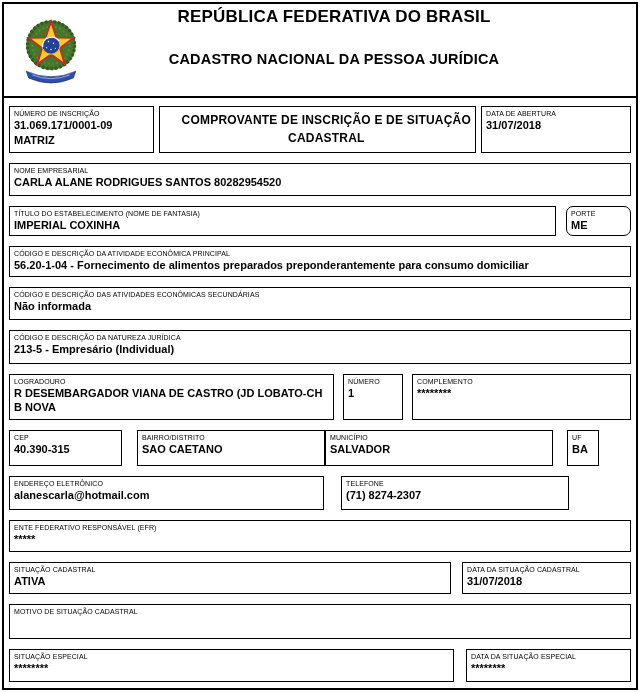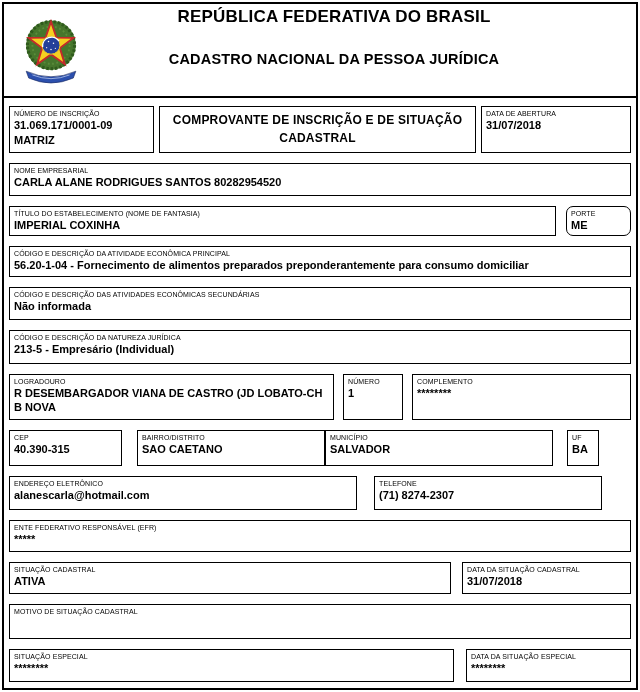--- a/index.html
+++ b/index.html
@@ -49,21 +49,21 @@
   }
   .label { font-size:7px; line-height:1.3; letter-spacing:0.1px; white-space:nowrap; }
   .value { font-size:11px; font-weight:bold; line-height:1.25; margin-top:1px; }
   .grow { flex:1 1 auto; }
 
   
   .r1 .box { min-height:47px; }
   .r1 .w-num   { width:145px; }
   .r1 .doc-title-box {
     flex:1 1 auto; margin:0 5px;
-    display:flex; align-items:center; justify-content:center;
+    display:flex; align-items:center; justify-content:flex-end;
   }
   .doc-title {
     font-size:12px; font-weight:bold; text-align:center;
     line-height:1.45; white-space:pre-line; letter-spacing:0.2px;
   }
   .r1 .w-abertura { width:150px; }
 
   .r2 .box { min-height:33px; }
   .r3 .box { min-height:30px; }
   .r3 .gap { width:10px; flex:0 0 auto; }
@@ -76,21 +76,21 @@
   .r7 .w-logradouro { width:325px; }
   .r7 .w-numero { width:60px; margin:0 9px; }
 
   .r8 .box { min-height:36px; }
   .r8 .w-cep { width:113px; }
   .r8 .w-bairro { width:188px; margin-left:15px; }
   .r8 .w-municipio { width:228px; margin-left:0; }
   .r8 .w-uf { width:32px; margin-left:14px; }
 
   .r9 .box { min-height:34px; }
-  .r9 .w-email { width:348px; }
+  .r9 .w-email { width:315px; }
   .r9 .w-tel { width:228px; margin-left:17px; }
 
   .r10 .box { min-height:32px; }
 
   .r11 .box { min-height:32px; }
   .r11 .w-datasit { width:169px; margin-left:11px; }
 
   .r12 .box { min-height:35px; }
 
   .r13 { margin-bottom:0; }

